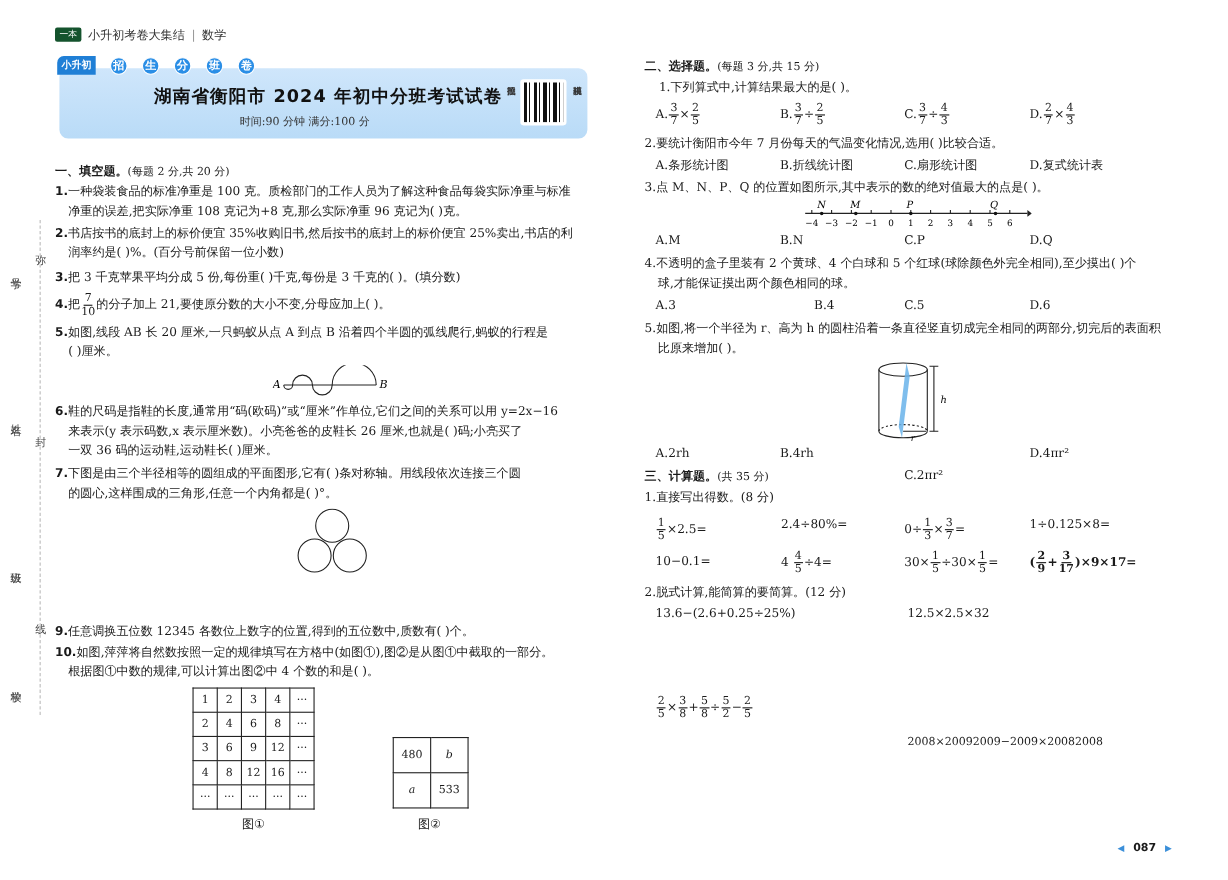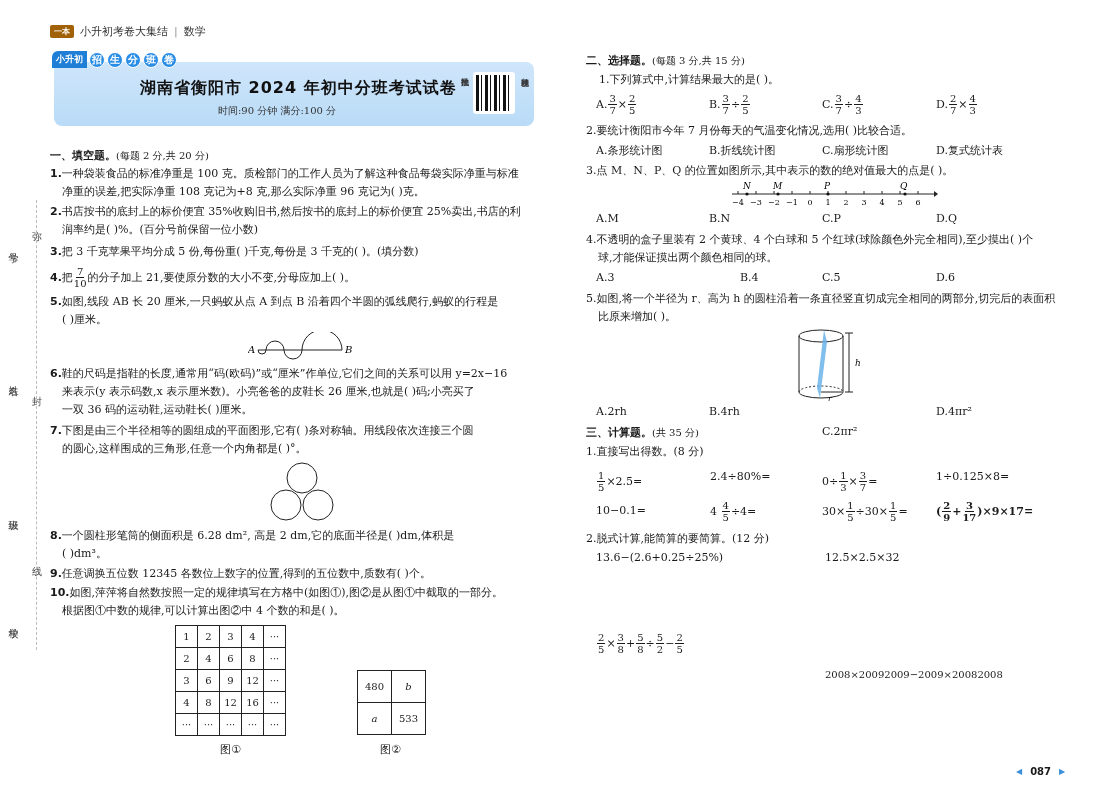--- a/index.html
+++ b/index.html
@@ -2,26 +2,26 @@
 <html><head>
 <meta charset="utf-8">
 <style>
   * { box-sizing: border-box; margin: 0; padding: 0; }
   html, body { width: 1116px; height: 800px; background: #ffffff; overflow: hidden; }
   body { font-family: "DejaVu Serif", "Liberation Serif", serif; color: #1a1a1a; position: relative; }
   .page { position: absolute; left: 0; top: 0; width: 1116px; height: 800px; }
 
   
   .topbar { position: absolute; left: 50px; top: 24px; display: flex; align-items: center; gap: 6px; font-family: "DejaVu Sans", sans-serif; font-size: 11px; color: #333; }
-  .topbar .logo { background: #a16207; color: #fff; font-size: 8px; padding: 1px 4px; border-radius: 2px; font-weight: bold; }
+  .topbar .logo { background: #14532d; color: #fff; font-size: 8px; padding: 1px 4px; border-radius: 2px; font-weight: normal; }
   .topbar .sep { color: #999; }
 
   
   .banner { position: absolute; left: 54px; top: 62px; width: 480px; height: 64px; background: linear-gradient(#cfe6fb, #b9dbf7); border-radius: 8px; }
-  .banner-tag { position: absolute; left: 52px; top: 51px; display: flex; align-items: center; gap: 2px; font-family: "DejaVu Sans", sans-serif; }
+  .banner-tag { position: absolute; left: 52px; top: 51px; display: flex; align-items: center; gap: 13px; font-family: "DejaVu Sans", sans-serif; }
   .banner-tag .pre { background: #1f7fd6; color: #fff; font-size: 9px; padding: 2px 4px; border-radius: 6px 0 0 0; font-weight: bold; }
   .banner-tag .circ { width: 16px; height: 16px; border-radius: 50%; background: #2a8ee6; color: #fff; font-size: 10px; font-weight: bold; display: flex; align-items: center; justify-content: center; border: 1px solid #fff; }
   .banner-title { position: absolute; left: 140px; top: 78px; font-family: "DejaVu Sans", sans-serif; font-size: 16px; font-weight: bold; color: #111; letter-spacing: 1px; }
   .banner-sub { position: absolute; left: 218px; top: 104px; font-size: 10px; color: #333; }
   .qr-side { position: absolute; font-family: "DejaVu Sans", sans-serif; font-size: 8px; color: #333; writing-mode: vertical-rl; line-height: 10px; }
   .qr { position: absolute; left: 473px; top: 72px; width: 42px; height: 42px; background: #fff; padding: 3px; border-radius: 3px; }
   .qr-grid { width: 100%; height: 100%; background:
       repeating-linear-gradient(90deg, #111 0 3px, #fff 3px 5px, #111 5px 6px, #fff 6px 9px),
       repeating-linear-gradient(0deg, rgba(255,255,255,.6) 0 2px, rgba(0,0,0,0) 2px 5px);
       background-blend-mode: normal; }
@@ -130,24 +130,20 @@
     <div><span class="num">7.</span><span>下图是由三个半径相等的圆组成的平面图形,它有(        )条对称轴。用线段依次连接三个圆</span></div>
     <div class="ind">的圆心,这样围成的三角形,任意一个内角都是(        )°。</div>
   </div>
 
   <svg style="position:absolute;left:262px;top:462px;" width="80" height="66">
     <circle cx="40" cy="16" r="15" fill="none" stroke="#222"></circle>
     <circle cx="24" cy="43" r="15" fill="none" stroke="#222"></circle>
     <circle cx="56" cy="43" r="15" fill="none" stroke="#222"></circle>
   </svg>
 
-  <div class="q" style="left:50px;top:527px;">
-    <div><span class="num">8.</span><span>一个圆柱形笔筒的侧面积是 6.28 dm², 高是 2 dm,它的底面半径是(        )dm,体积是</span></div>
-    <div class="ind">(        )dm³。</div>
-  </div>
   <div class="q" style="left:50px;top:565px;">
     <span class="num">9.</span><span>任意调换五位数 12345 各数位上数字的位置,得到的五位数中,质数有(        )个。</span>
   </div>
   <div class="q" style="left:50px;top:584px;">
     <div><span class="num">10.</span><span>如图,萍萍将自然数按照一定的规律填写在方格中(如图①),图②是从图①中截取的一部分。</span></div>
     <div class="ind">根据图①中数的规律,可以计算出图②中 4 个数的和是(        )。</div>
   </div>
 
   <table class="grid" style="left:175px;top:625px;">
     <tbody>

